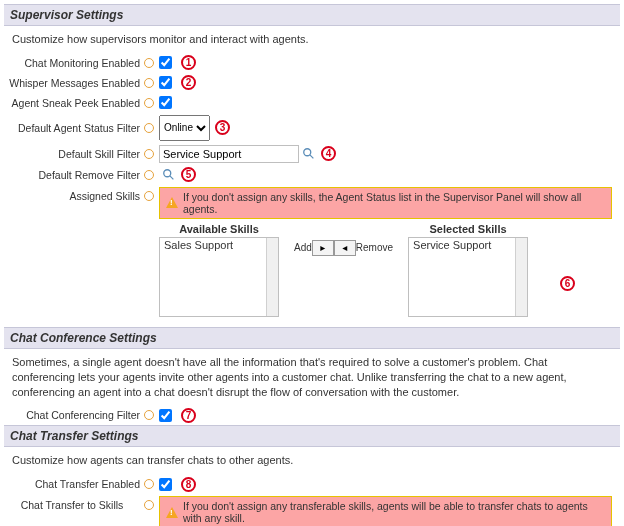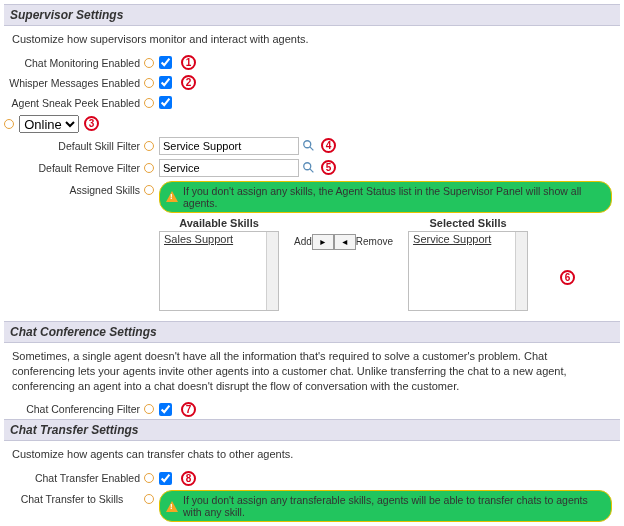--- a/index.html
+++ b/index.html
@@ -49,22 +49,22 @@
     border: 1px solid #e6a23c;
     background: #fff;
     margin-right: 5px;
     vertical-align: middle;
   }
   input[type="checkbox"] {
     margin: 0 4px 0 0;
     vertical-align: middle;
   }
   select {
-    font-size: 13px;
-    height: 18px;
+    font-size: 10px;
+    height: 26px;
     text-align: center;
   }
   input[type="text"] {
     font-size: 11px;
     height: 18px;
     padding: 1px 3px;
     border: 1px solid #bfbfbf;
     width: 140px;
   }
   .lookup-icon {
@@ -81,30 +81,30 @@
     border-radius: 50%;
     color: #d9001b;
     font-weight: bold;
     font-size: 10px;
     align-items: center;
     justify-content: center;
     margin-left: 5px;
     background: #fff;
   }
   .warning-box {
-    background: #22c55e;
+    background: #fca5a5;
     border: 1px solid #e6c200;
     padding: 3px 6px;
     display: flex;
     align-items: center;
     gap: 5px;
     font-size: 10.5px;
     flex: 1;
     margin-right: 8px;
-    border-radius: 13px;
+    border-radius: 0;
   }
   .warn-icon {
     display:inline-block;
     width:0;height:0;
     border-left:6px solid transparent;
     border-right:6px solid transparent;
     border-bottom:11px solid #f5a623;
     position:relative;
     flex-shrink:0;
   }
@@ -135,21 +135,20 @@
   }
   .listbox .scroll-hint{
     position:absolute; right:0; top:0; bottom:0;
     width:12px; background:#f0f0f0;
     border-left:1px solid #d0d0d0;
   }
   .list-item {
     padding:1px 4px;
     font-size:11px;
     cursor:default;
-    text-decoration:underline;
   }
   .mid-btns {
     display:flex;
     flex-direction:row;
     align-items:center;
     gap:0px;
     padding-top:18px;
     font-size:10px;
   }
   .mid-btns button {
@@ -188,20 +187,21 @@
   <span class="num-badge">2</span>
 </div>
 
 <div class="form-row">
   <div class="label-col"><span>Agent Sneak Peek Enabled</span></div>
   <span class="help-dot"></span>
   <input type="checkbox" checked="" style="">
 </div>
 
 <div class="form-row">
+  <div class="label-col"><span>Default Agent Status Filter</span></div>
   <span class="help-dot"></span>
   <select>
     <option>Online</option>
   </select>
   <span class="num-badge">3</span>
 </div>
 
 <div class="form-row">
   <div class="label-col"><span>Default Skill Filter</span></div>
   <span class="help-dot"></span>
@@ -211,21 +211,20 @@
         <circle cx="6" cy="6" r="4" fill="none" stroke="#5b8db8" stroke-width="1.5"></circle>
         <line x1="9" y1="9" x2="13" y2="13" stroke="#5b8db8" stroke-width="1.5"></line>
       </svg>
   </span>
   <span class="num-badge">4</span>
 </div>
 
 <div class="form-row">
   <div class="label-col"><span>Default Remove Filter</span></div>
   <span class="help-dot"></span>
-  <input type="text" value="Service" style="">
   <span class="lookup-icon">
     <svg viewBox="0 0 16 16">
         <circle cx="6" cy="6" r="4" fill="none" stroke="#5b8db8" stroke-width="1.5"></circle>
         <line x1="9" y1="9" x2="13" y2="13" stroke="#5b8db8" stroke-width="1.5"></line>
       </svg>
   </span>
   <span class="num-badge">5</span>
 </div>
 
 <div class="form-row top">

